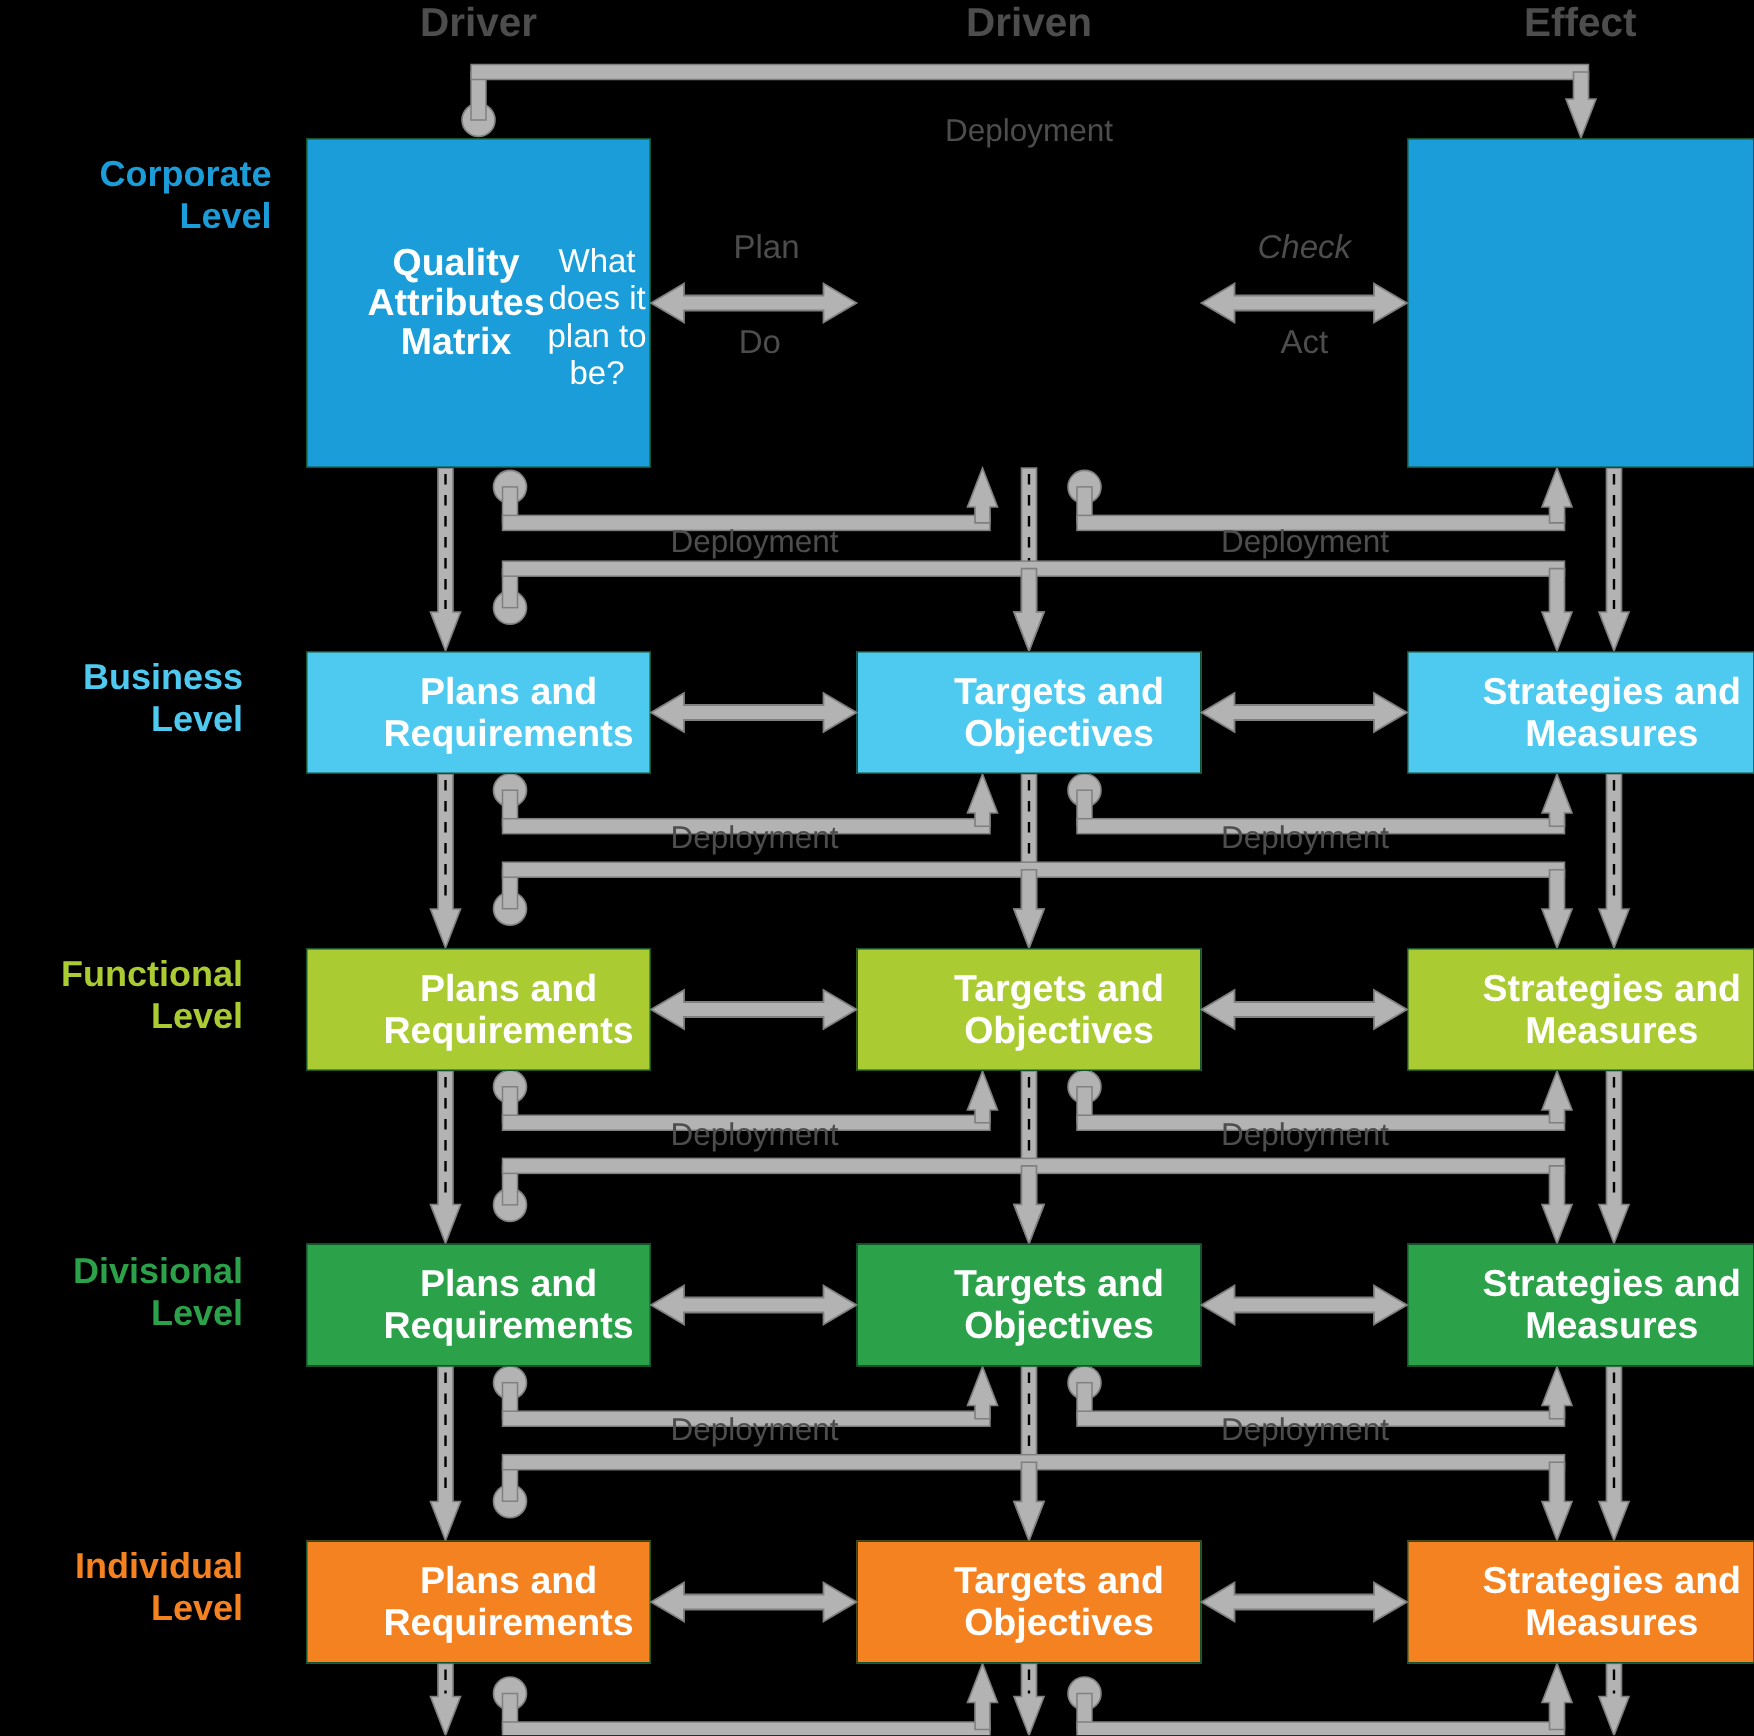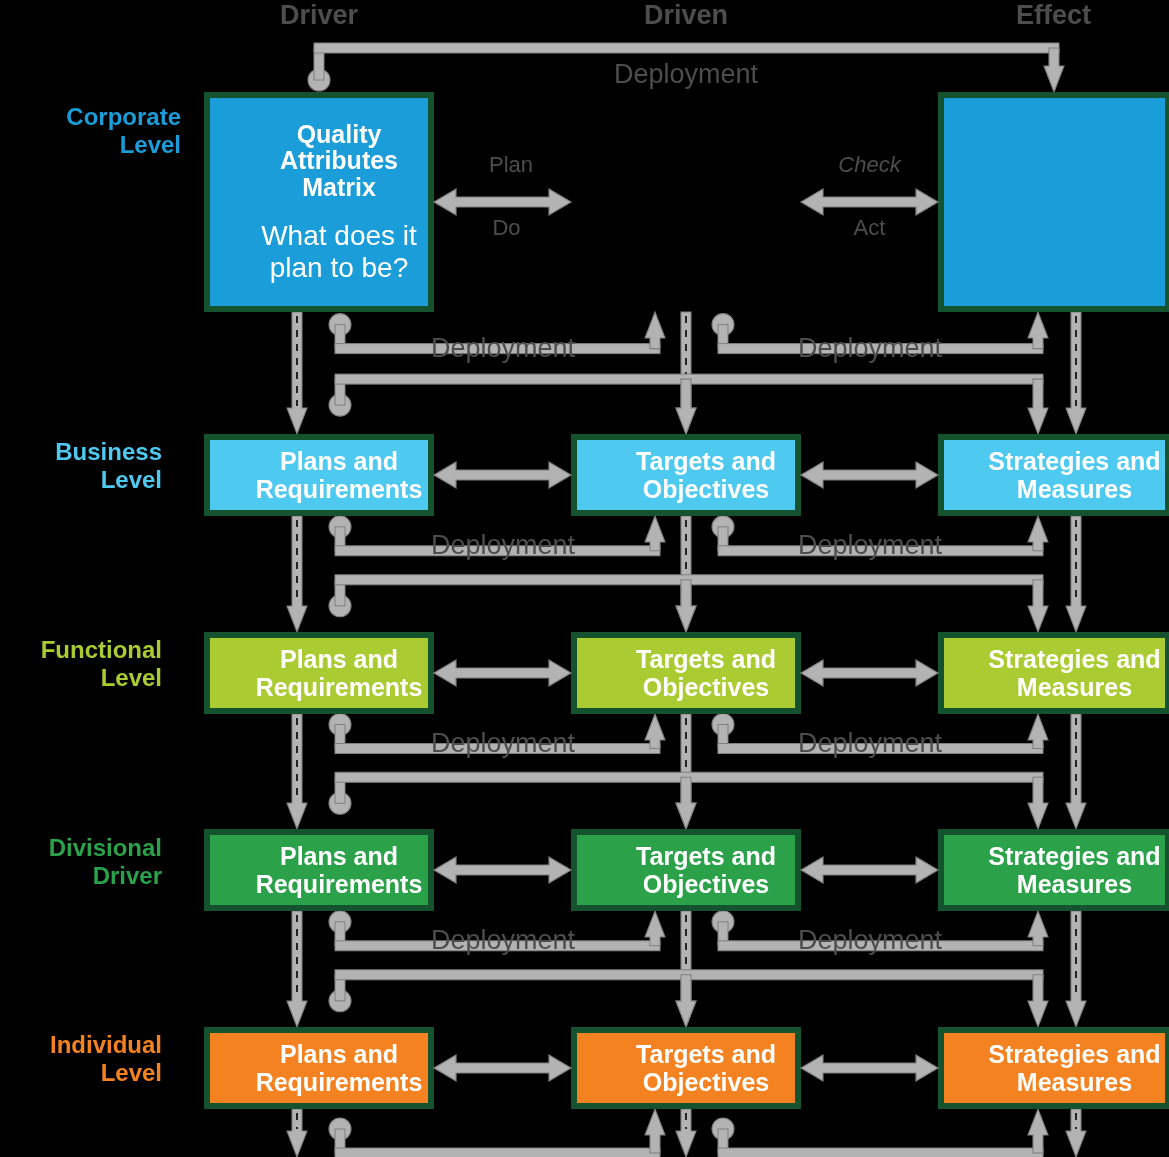--- a/index.html
+++ b/index.html
@@ -6,29 +6,29 @@
   body{width:1169px;height:1157px;position:relative;overflow:hidden;
        font-family:"Liberation Sans","DejaVu Sans",sans-serif;}
   #stage{position:absolute;left:0;top:0;width:1169px;height:1157px;background:#000;}
   svg.layer{position:absolute;left:0;top:0;width:1169px;height:1157px;}
 
   .colhead{position:absolute;color:#4d4d4d;font-weight:bold;font-size:27px;
            text-align:center;letter-spacing:0px;}
   .levellab{position:absolute;font-weight:bold;font-size:24px;text-align:right;
             line-height:1.17;white-space:pre-line;}
 
-  .nodebox{position:absolute;box-sizing:border-box;border:6px solid #14532d;
-           display:flex;flex-direction:column;align-items:center;justify-content:center;
+  .nodebox{position:absolute;box-sizing:border-box;border:1px solid #14532d;
+           display:flex;flex-direction:row;align-items:center;justify-content:center;
            color:#fff;text-align:center;padding-left:40px;}
   .nodebox .ttl{font-weight:bold;font-size:25px;line-height:1.06;}
-  .nodebox .sub{font-weight:normal;font-size:28px;line-height:1.13;margin-top:20px;}
+  .nodebox .sub{font-weight:normal;font-size:22px;line-height:1.13;margin-top:20px;}
   .nodebox.small .ttl{font-size:25px;line-height:1.14;}
 
-  .conlabel{position:absolute;color:#4d4d4d;font-size:27px;font-weight:normal;
-            text-align:center;white-space:nowrap;}
+  .conlabel{position:absolute;color:#4d4d4d;font-size:21px;font-weight:normal;
+            text-align:center;white-space:nowrap;margin-top:17px;}
   .pdca{position:absolute;color:#4d4d4d;font-size:22px;font-weight:normal;
         text-align:center;white-space:nowrap;}
 </style>
 </head>
 <body>
 
 <div id="stage">
 
   <svg class="layer" viewBox="0 0 1169 1157">
     <defs>
@@ -142,21 +142,21 @@
   <div class="colhead" style="left:571px;top:0px;width:230px;">Driven</div>
   <div class="colhead" style="left:938px;top:0px;width:231px;">Effect</div>
 
   <div class="levellab" style="left:0px;top:103px;width:162px;color:#1b9dd9;padding-left:19px;">Corporate
 Level</div>
   <div class="levellab" style="left:0px;top:438px;width:162px;color:#4ec9f0;">Business
 Level</div>
   <div class="levellab" style="left:0px;top:636px;width:162px;color:#aacc32;">Functional
 Level</div>
   <div class="levellab" style="left:0px;top:834px;width:162px;color:#2ba14a;">Divisional
-Driver</div>
+Level</div>
   <div class="levellab" style="left:0px;top:1031px;width:162px;color:#f58220;text-align:right;">Individual
 Level</div>
 
   <div class="nodebox" style="left:204px;top:92px;width:230px;height:220px;background:#1b9dd9;">
     <div class="ttl">Quality
 Attributes
 Matrix</div>
     <div class="sub">What
 does it
 plan to be?</div>

